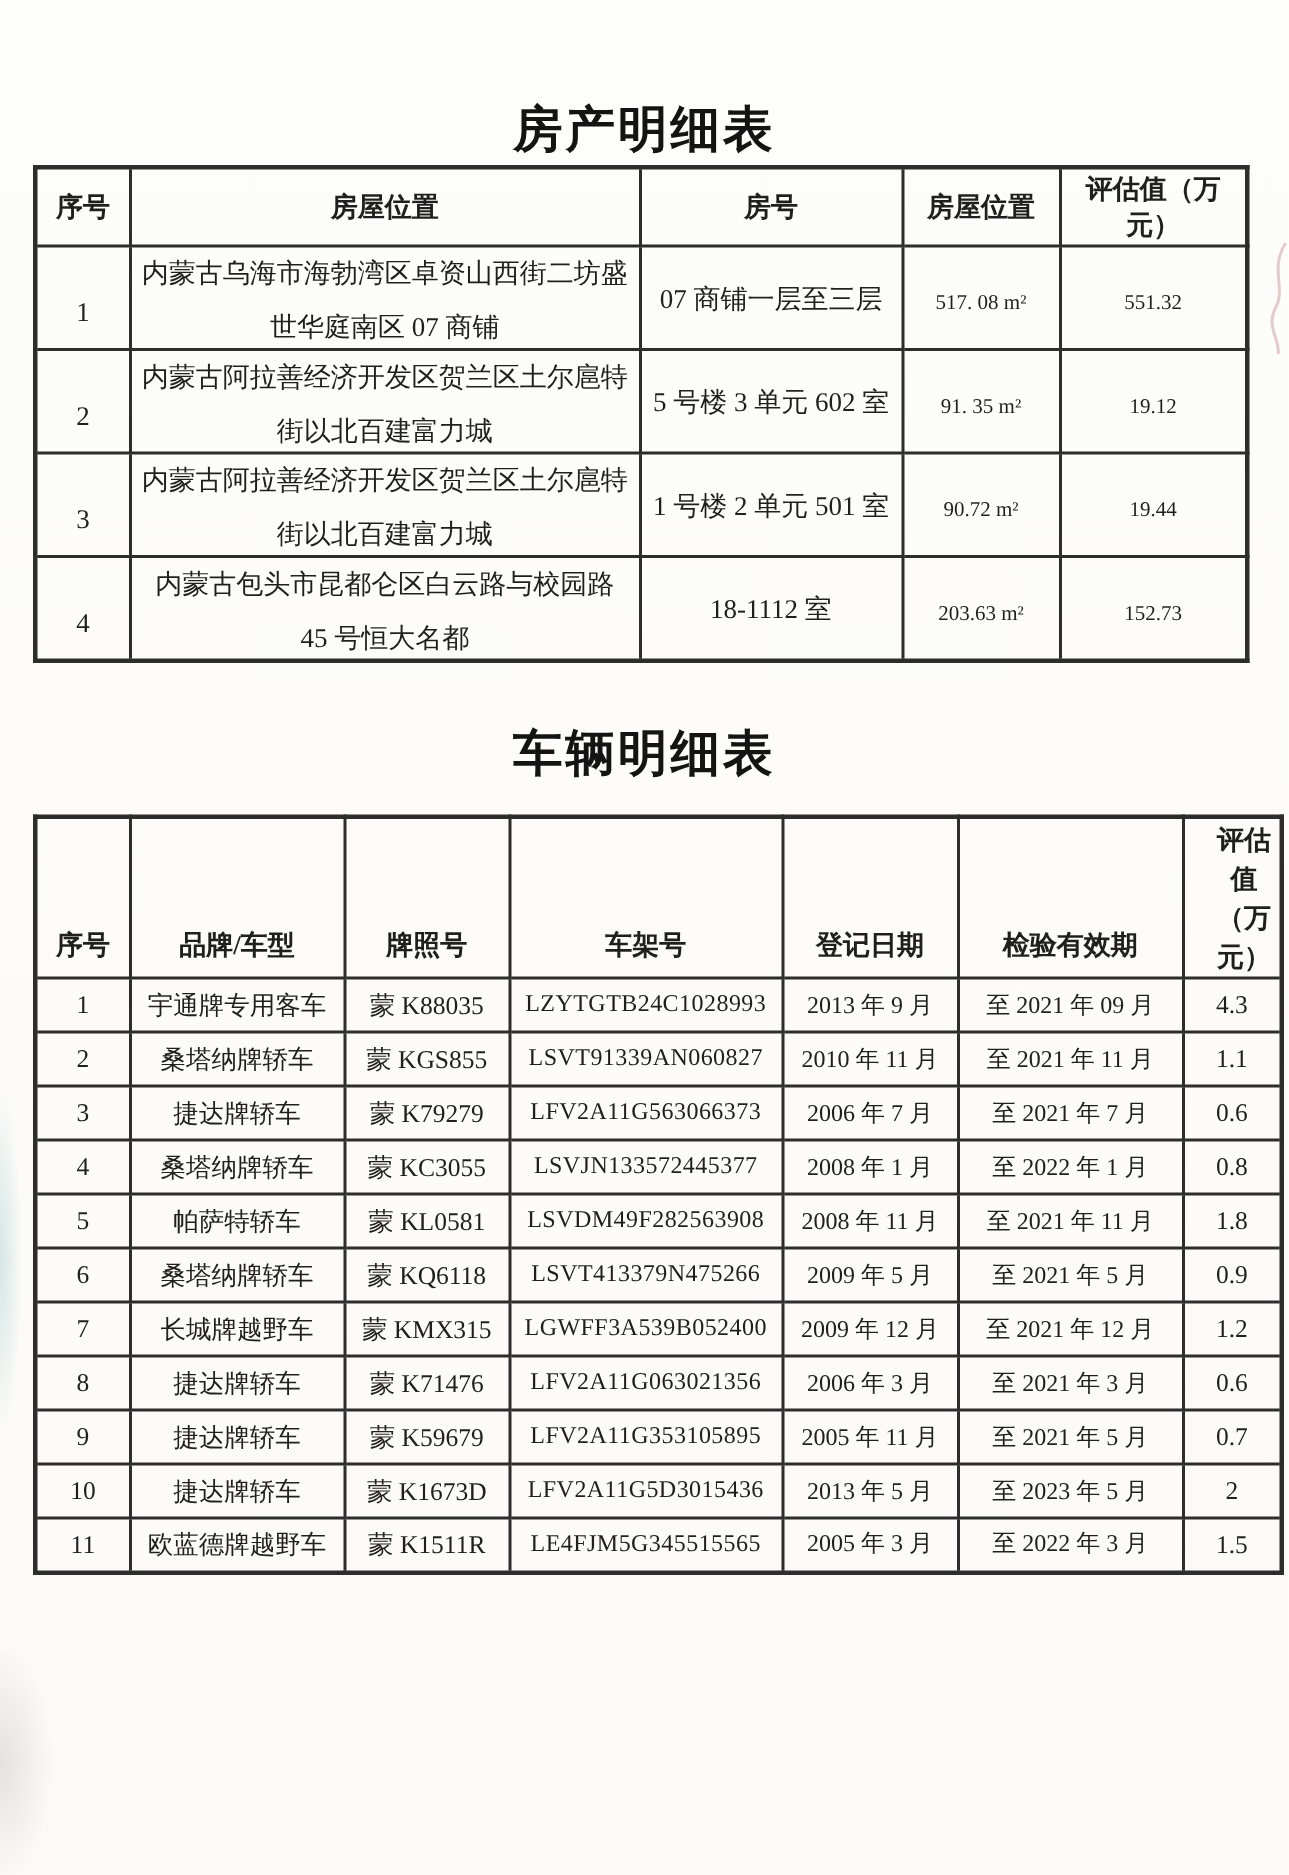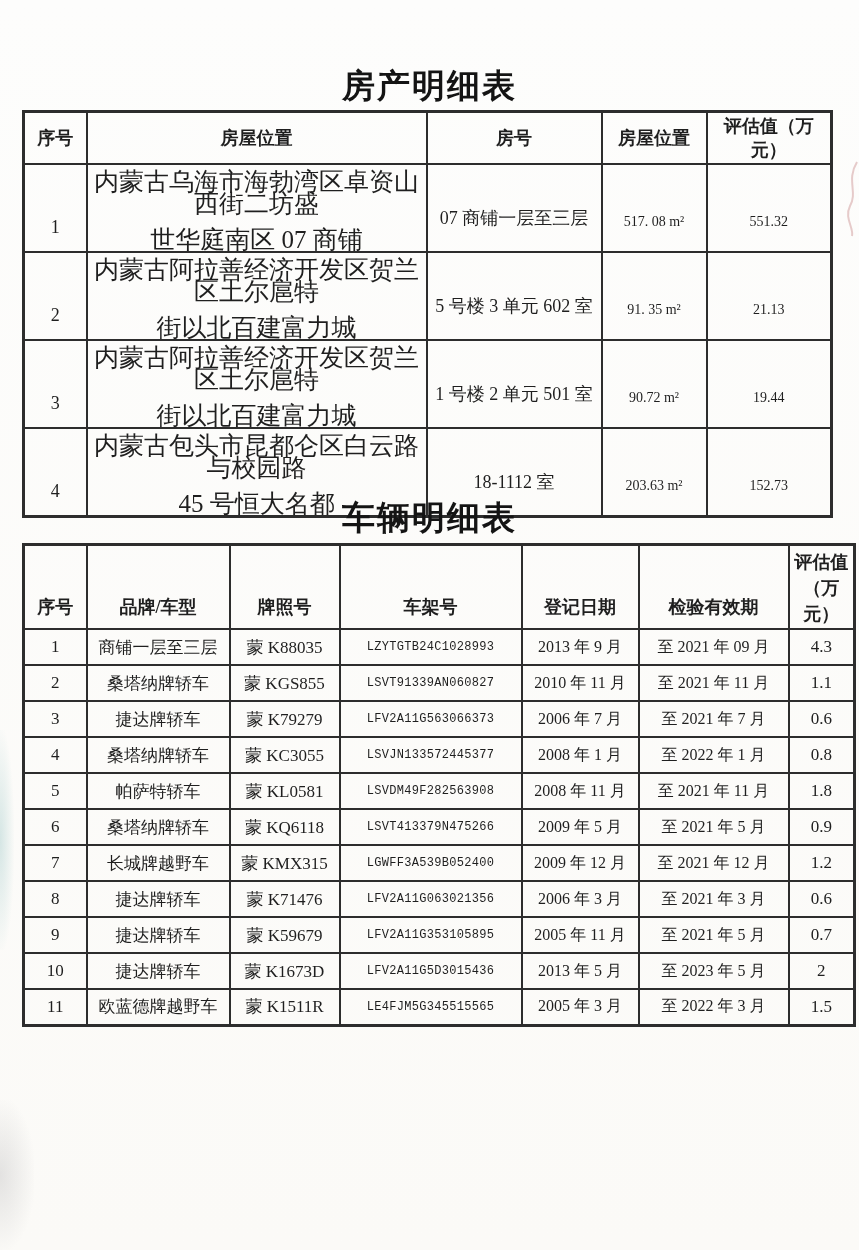--- a/index.html
+++ b/index.html
@@ -8,46 +8,46 @@
     background:linear-gradient(180deg,#fdfdfc 0%,#fbfaf7 100%);
     font-family:"Liberation Serif","DejaVu Serif",serif;
     color:#1f1f1f;
   }
   .page{position:relative;width:859px;height:1250px;}
   .title{
     position:absolute;left:0;width:859px;text-align:center;
     font-size:33px;font-weight:700;letter-spacing:2px;margin:0;color:#141414;
   }
   .t1-title{top:64px;}
-  .t2-title{top:496px;}
+  .t2-title{top:480px;}
 
   table{border-collapse:collapse;table-layout:fixed;position:absolute;
         border:3px solid #2d2d2d;background:transparent;}
   th,td{border:2px solid #2d2d2d;overflow:hidden;}
   th{font-weight:600;font-size:18px;text-align:center;}
 
   
   .ptable{left:22px;top:110px;width:808px;}
   .ptable th{height:32px;vertical-align:middle;}
   .ptable tr.prow{height:69px;}
   .ptable td{text-align:center;font-size:18px;vertical-align:bottom;padding-bottom:21px;}
   .ptable td.idx{padding-bottom:13px;}
   .ptable td.loc{vertical-align:top;padding:6px 4px 0 4px;}
-  .ptable .l1,.ptable .l2{display:block;font-size:25px;line-height:22px;}
+  .ptable .l1,.ptable .l2{display:block;font-size:18px;line-height:22px;}
   .ptable .l2{margin-top:14px;}
   .ptable td.area,.ptable td.val{font-size:14px;}
 
   
   .vtable{left:22px;top:543px;width:831px;}
   .vtable th{height:72px;vertical-align:bottom;padding-bottom:9px;}
-  .vtable th.th-value{vertical-align:middle;padding-bottom:0;}
+  .vtable th.th-value{vertical-align:middle;padding-bottom:0;padding-left:17px;}
   .vtable th.th-value span{display:block;line-height:26px;}
   .vtable tr.vrow{height:36px;}
   .vtable td{text-align:center;vertical-align:middle;font-size:17px;}
-  .vtable td.vin{font-size:12px;letter-spacing:.3px;font-family:Liberation Mono, monospace;}
+  .vtable td.vin{font-size:16px;letter-spacing:.3px;}
   .vtable td.reg,.vtable td.insp{font-size:16px;}
 
   
   .smudge-left{position:absolute;left:0;top:730px;width:14px;height:220px;
     background:radial-gradient(ellipse at left center,rgba(150,195,195,.38),rgba(150,195,195,0) 75%);}
   .smudge-bottom{position:absolute;left:0;top:1100px;width:34px;height:150px;
     background:radial-gradient(ellipse at left center,rgba(140,140,145,.22),rgba(140,140,145,0) 75%);}
   .pen-mark{position:absolute;right:0;top:158px;}
 </style>
 </head>
@@ -84,21 +84,21 @@
       <td class="val">551.32</td>
     </tr>
     <tr class="prow">
       <td class="idx">2</td>
       <td class="loc">
         <span class="l1">内蒙古阿拉善经济开发区贺兰区土尔扈特</span>
         <span class="l2">街以北百建富力城</span>
       </td>
       <td class="room">5 号楼 3 单元 602 室</td>
       <td class="area">91. 35 m²</td>
-      <td class="val">21.13</td>
+      <td class="val">19.12</td>
     </tr>
     <tr class="prow">
       <td class="idx">3</td>
       <td class="loc">
         <span class="l1">内蒙古阿拉善经济开发区贺兰区土尔扈特</span>
         <span class="l2">街以北百建富力城</span>
       </td>
       <td class="room">1 号楼 2 单元 501 室</td>
       <td class="area">90.72 m²</td>
       <td class="val">19.44</td>
@@ -136,21 +136,21 @@
       <th>车架号</th>
       <th>登记日期</th>
       <th>检验有效期</th>
       <th class="th-value">
         <span>评估值</span>
         <span>（万元）</span>
       </th>
     </tr>
     <tr class="vrow">
       <td>1</td>
-      <td>商铺一层至三层</td>
+      <td>宇通牌专用客车</td>
       <td>蒙 K88035</td>
       <td class="vin">LZYTGTB24C1028993</td>
       <td class="reg">2013 年 9 月</td>
       <td class="insp">至 2021 年 09 月</td>
       <td>4.3</td>
     </tr>
     <tr class="vrow">
       <td>2</td>
       <td>桑塔纳牌轿车</td>
       <td>蒙 KGS855</td>

